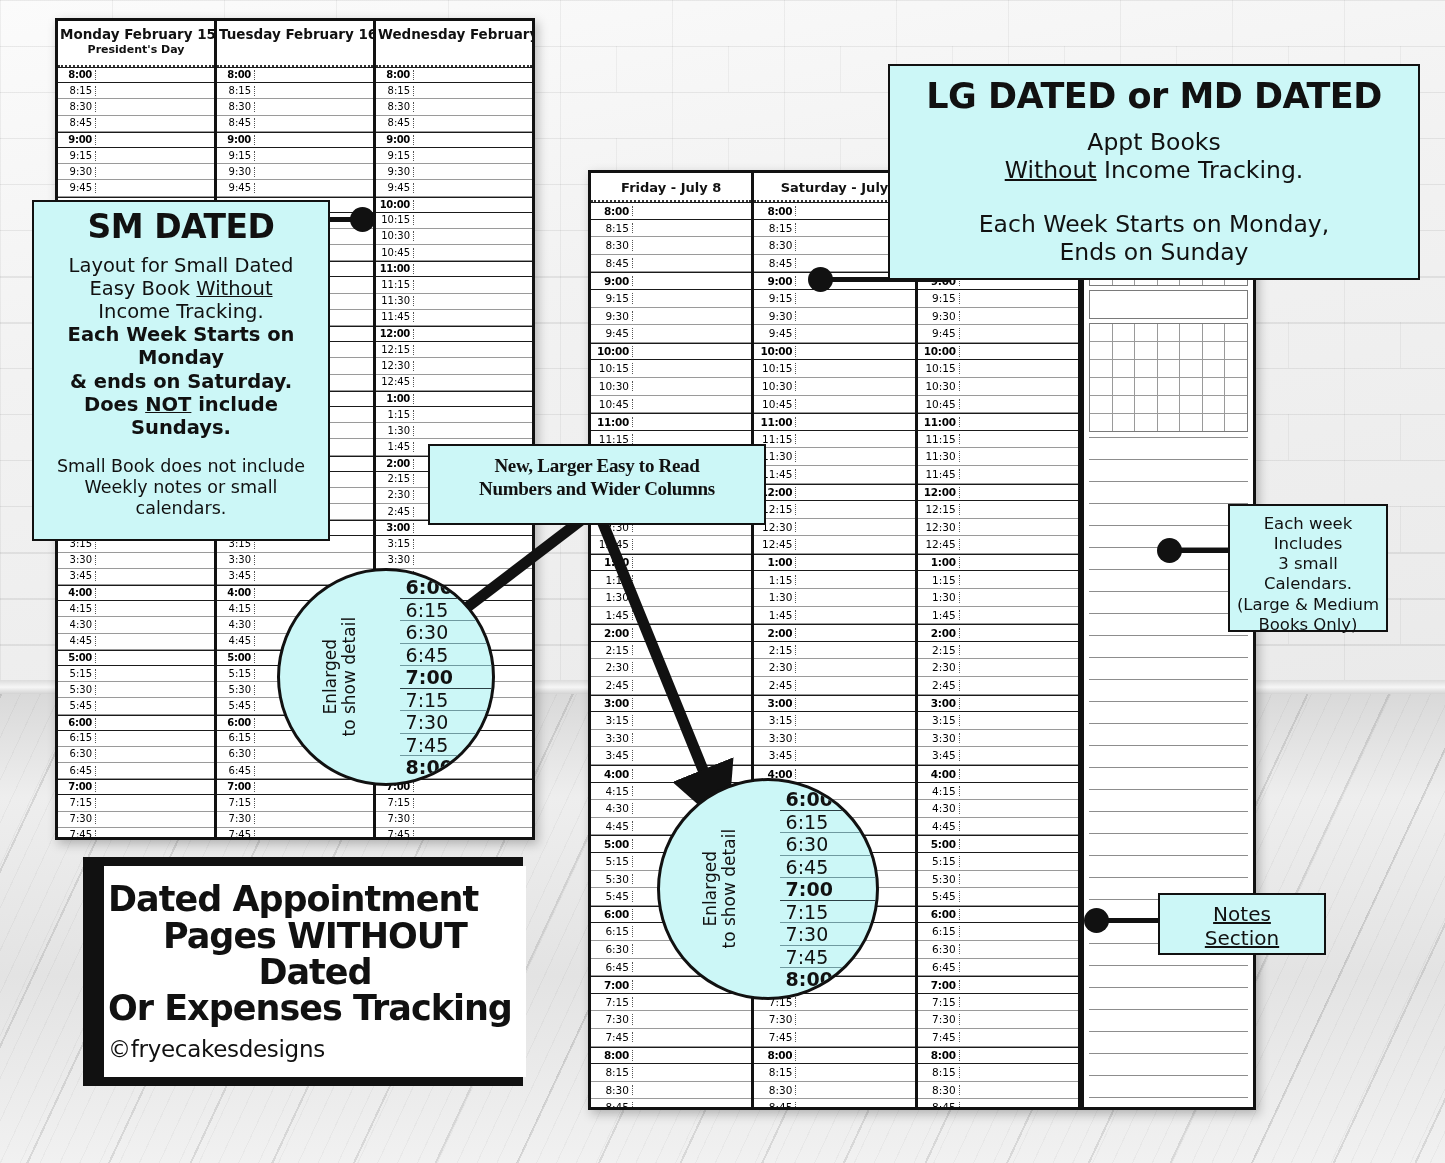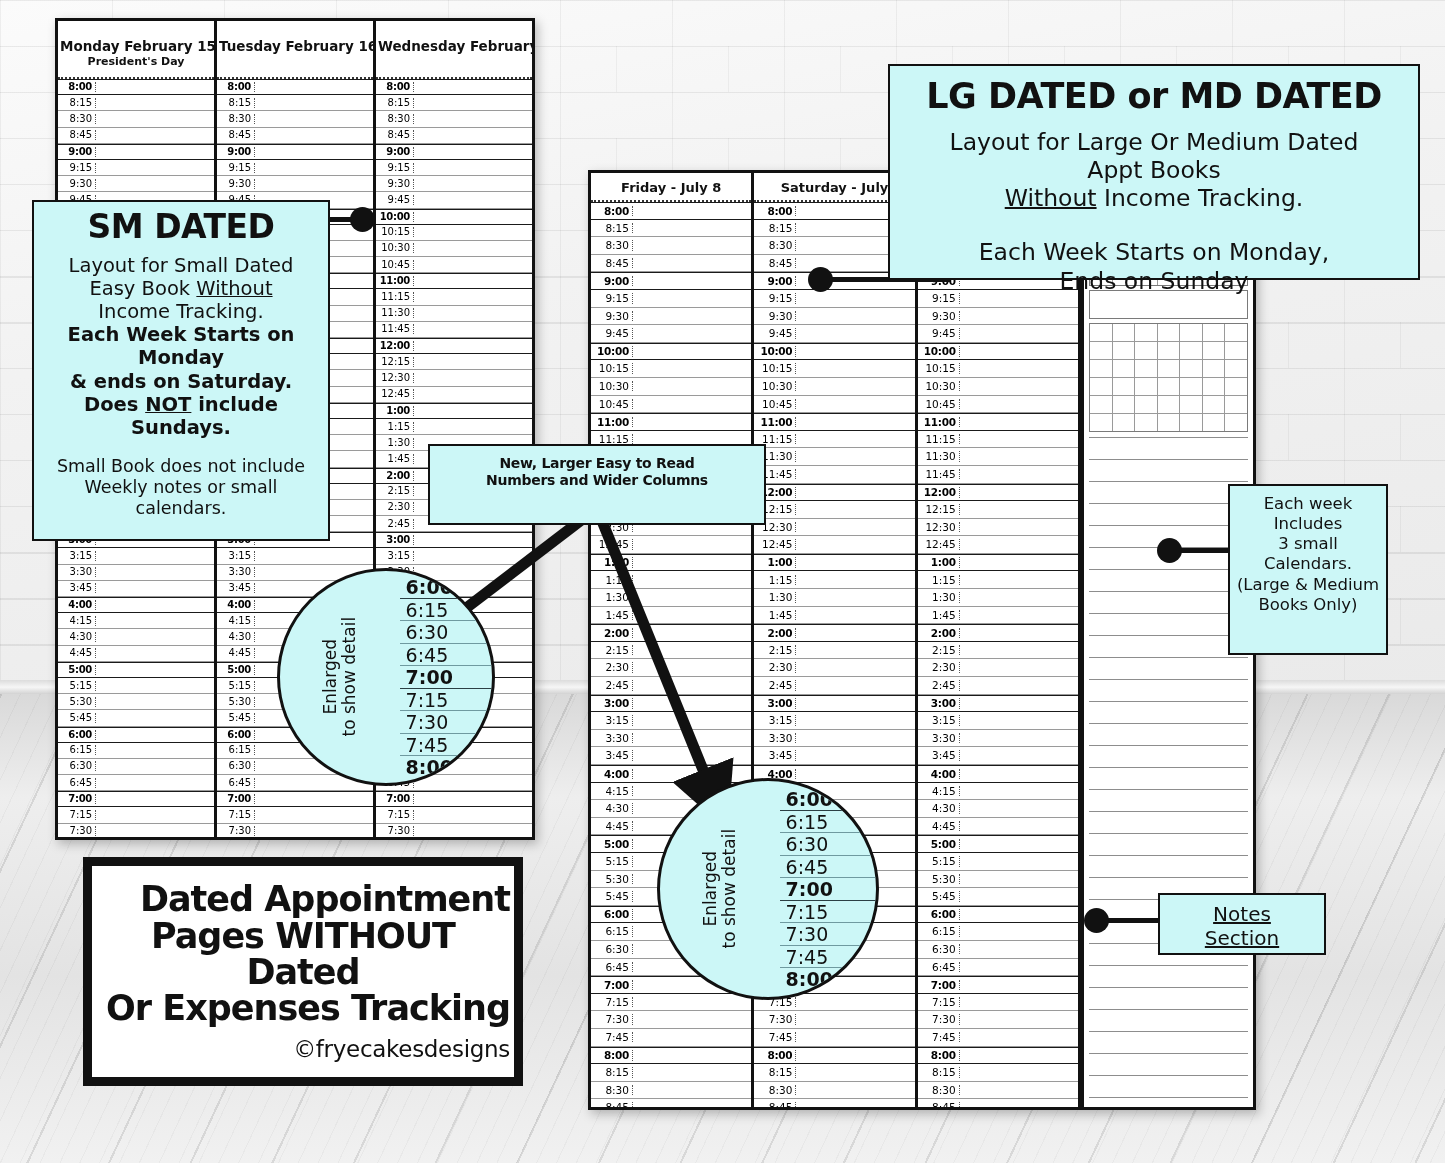--- a/index.html
+++ b/index.html
@@ -55,21 +55,21 @@
 
   .cols{display:flex;height:100%;width:100%;}
   .daycol{flex:1 1 0;border-right:3px solid #111;box-sizing:border-box;min-width:0;}
   .daycol:last-child{border-right:none;}
   .dayhead{
     text-align:center;font-size:13.5px;font-weight:700;color:#111;
     padding:5px 2px 3px;border-bottom:2px dotted #333;box-sizing:border-box;
     font-family:"DejaVu Sans",sans-serif;white-space:nowrap;overflow:hidden;
   }
   .dayhead .sub{display:block;font-size:11px;font-weight:700;margin-top:1px;}
-  .dayhead.tall{height:46px;margin-top:12px;}
+  .dayhead.tall{height:46px;}
   .dayhead.short{height:29px;line-height:20px;font-size:13px;}
   .slots{display:block;}
   .slot{display:flex;align-items:center;box-sizing:border-box;
         border-bottom:1px solid #9a9a9a;}
   .slot.hour{border-bottom:1px solid #1a1a1a;border-top:1px solid #1a1a1a;}
   .slot .t{
     flex:0 0 auto;text-align:right;padding-right:3px;
     border-right:1px dotted #555;box-sizing:border-box;
     font-size:10.5px;line-height:1;color:#000;
     font-family:"DejaVu Sans",sans-serif;
@@ -114,37 +114,38 @@
   #cb-sm .b{font-size:19.5px;line-height:1.19;font-weight:700;}
   #cb-sm .gap{height:17px;}
   #cb-sm .s{font-size:17.5px;line-height:1.2;}
 
   #cb-lg{left:888px;top:64px;width:532px;height:216px;padding:12px 14px 0;}
   #cb-lg .title{font-size:35px;line-height:1.05;margin-bottom:13px;}
   #cb-lg .l{font-size:23.5px;line-height:1.2;}
   #cb-lg .gap{height:26px;}
 
   #cb-new{left:428px;top:444px;width:338px;height:81px;padding:9px 6px 0;}
-  #cb-new .b{font-size:14px;line-height:1.2;font-weight:700;letter-spacing:-.3px;}
-
-  #cb-cal{left:1228px;top:484px;width:160px;height:171px;padding:8px 5px 0;}
+  #cb-new .b{font-size:19px;line-height:1.2;font-weight:700;letter-spacing:-.3px;font-family:Liberation Serif, serif;}
+
+  #cb-cal{left:1228px;top:504px;width:160px;height:128px;padding:8px 5px 0;}
   #cb-cal .l{font-size:16.5px;line-height:1.22;}
 
   #cb-notes{left:1158px;top:893px;width:168px;height:62px;padding:7px 4px 0;text-decoration:underline;}
   #cb-notes .l{font-size:20px;line-height:1.2;}
 
   
   #plaque{
     position:absolute;left:83px;top:857px;width:440px;height:229px;
     background:#111;padding:9px;box-sizing:border-box;
   }
   #plaque .inner{
     background:#fff;width:100%;height:100%;box-sizing:border-box;
-    display:flex;flex-direction:column;align-items:flex-end;justify-content:center;
+    display:flex;flex-direction:column;align-items:flex-start;justify-content:center;
     padding:6px 4px;
+    margin-left:12px;
   }
   #plaque .big{
     font-size:35px;font-weight:700;line-height:1.04;color:#111;
     text-align:center;letter-spacing:-1px;
     font-family:"DejaVu Sans",sans-serif;
   }
   #plaque .credit{font-size:23px;color:#111;margin-top:9px;letter-spacing:-.3px;}
 
   
   .magnifier{
@@ -1610,21 +1611,20 @@
   <p class="p b">Each Week Starts on Monday</p>
   <p class="p b">&amp; ends on Saturday.</p>
   <p class="p b"><span>Does </span><u>NOT</u><span> include Sundays.</span></p>
   <div class="gap"></div>
   <p class="p s">Small Book does not include</p>
   <p class="p s">Weekly notes or small calendars.</p>
 </div>
 
 <div class="callout" id="cb-lg">
   <p class="p title">LG DATED or MD DATED</p>
-  <p class="p l">Layout for Large Or Medium Dated</p>
   <p class="p l">Appt Books</p>
   <p class="p l"><u>Without</u><span> Income Tracking.</span></p>
   <div class="gap"></div>
   <p class="p l">Each Week Starts on Monday,</p>
   <p class="p l">Ends on Sunday</p>
 </div>
 
 <div class="callout" id="cb-new">
   <p class="p b">New, Larger Easy to Read</p>
   <p class="p b">Numbers and Wider Columns</p>

